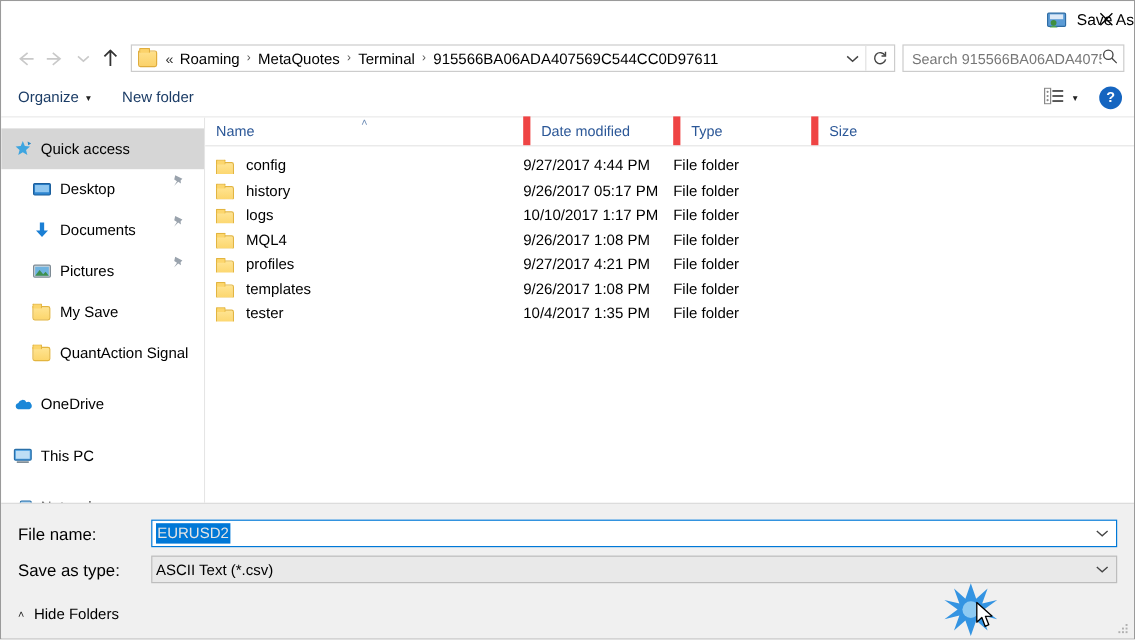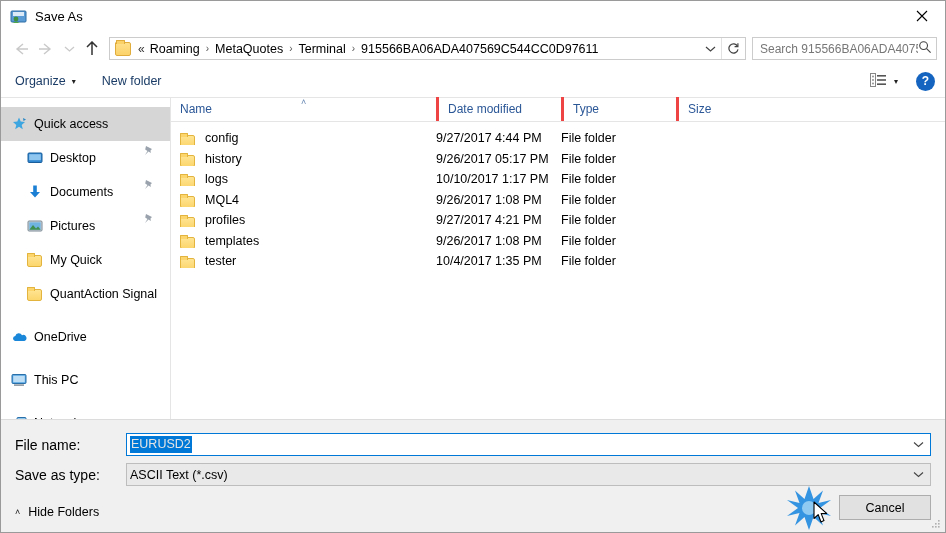--- a/index.html
+++ b/index.html
@@ -20,20 +20,21 @@
     background: #ffffff;
     display: flex; flex-direction: column;
   }
 
   
   .titlebar {
     height: 31px; flex: 0 0 31px;
     background: #ffffff;
     display: flex; align-items: center;
     position: relative;
+    justify-content: flex-end;
   }
   .title-icon { margin-left: 9px; width: 17px; height: 17px; position: relative; }
   .title-text { margin-left: 8px; font-size: 13px; color: #000; }
   .close-btn {
     position: absolute; right: 0; top: 0;
     width: 46px; height: 30px;
     display: flex; align-items: center; justify-content: center;
     cursor: default;
   }
   .close-btn svg { display: block; }
@@ -173,21 +174,21 @@
   .listpane { flex: 1 1 auto; background: #ffffff; position: relative; min-width: 0; }
   .colhead {
     height: 24px; display: flex; align-items: flex-end;
     border-bottom: 1px solid #e5e5e5;
     position: relative;
   }
   .col {
     font-size: 12px; color: #2b5797;
     padding-left: 9px; height: 24px;
     line-height: 24px;
-    border-left: 3px solid #ef4444;
+    border-left: 6px solid #ef4444;
     cursor: default; overflow: hidden; white-space: nowrap;
   }
   .col:first-child { border-left: none; }
   .col.name  { width: 265px; flex: 0 0 265px; }
   .col.date  { width: 125px; flex: 0 0 125px; }
   .col.type  { width: 115px; flex: 0 0 115px; }
   .col.size  { width: 80px;  flex: 0 0 80px; }
   .sortcaret {
     position: absolute; left: 130px; top: 0px;
     font-size: 9px; color: #6c8bb5; line-height: 9px;
@@ -428,21 +429,21 @@
           <svg width="11" height="12" viewBox="0 0 11 12">
             <path d="M3 1 L9 4 L7.5 5.5 L7.8 8 L5.5 6.5 L2 10 L4.5 6 L2.2 4.6 Z" fill="#9aa3ad"></path>
           </svg>
         </span>
       </div>
 
       <div class="nav-item indent">
         <span class="nav-ico">
             <span class="folder-ico"></span>
           </span>
-        <span class="nav-label">My Quick</span>
+        <span class="nav-label">My Save</span>
       </div>
       <div class="nav-item indent">
         <span class="nav-ico">
             <span class="folder-ico"></span>
           </span>
         <span class="nav-label">QuantAction Signal</span>
       </div>
 
       <div class="nav-item group">
         <span class="nav-ico">
@@ -588,21 +589,20 @@
         </span>
       </div>
     </div>
 
     <div class="hidefolders">
       <span class="hf-caret">˄</span>
       <span>Hide Folders</span>
     </div>
 
     <div class="btnrow">
-      <div class="btn">Cancel</div>
     </div>
 
     <div class="grip">
       <svg width="12" height="12" viewBox="0 0 12 12">
         <g fill="#b0b0b0">
           <rect x="8" y="2" width="1.6" height="1.6"></rect>
           <rect x="5" y="5" width="1.6" height="1.6"></rect>
             <rect x="8" y="5" width="1.6" height="1.6"></rect>
           <rect x="2" y="8" width="1.6" height="1.6"></rect>
             <rect x="5" y="8" width="1.6" height="1.6"></rect>

